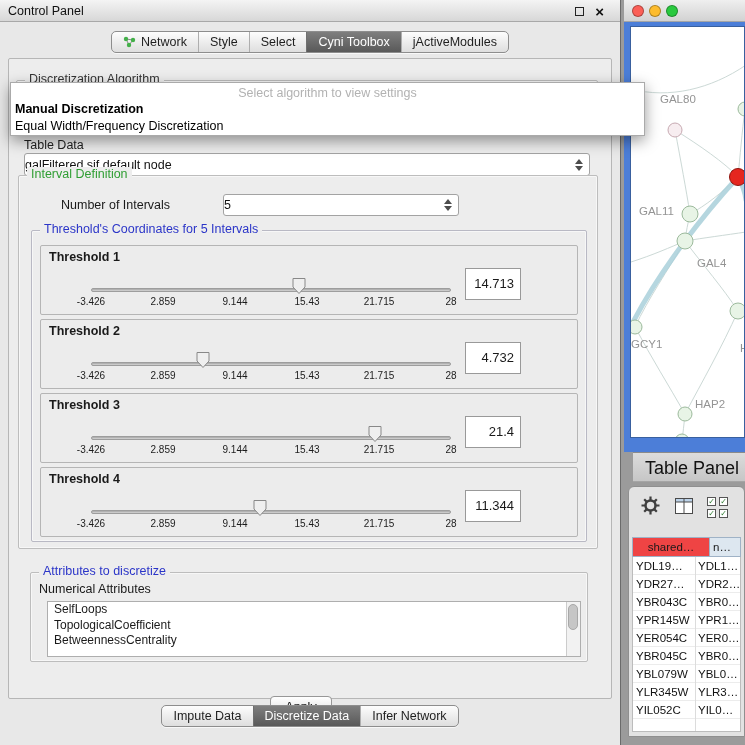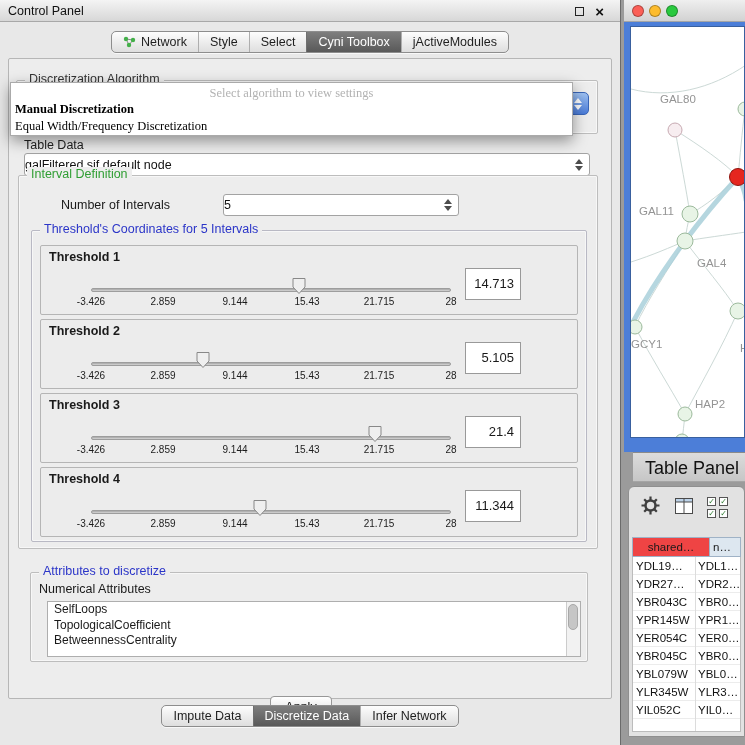--- a/index.html
+++ b/index.html
@@ -33,22 +33,22 @@
   .group-title { position:absolute; top:-9px; left:8px; background:#ededed; padding:0 4px;
                  font-size:12.5px; white-space:nowrap; }
   .group-title.gray { color:#333; }
   .group-title.green { color:#2f9e33; }
   .group-title.blue { color:#2b35c8; }
 
   .disc-group { left:16px; top:80px; width:582px; height:54px; }
   .combo-frag { position:absolute; left:556px; top:92px; width:33px; height:23px; border-radius:5px;
                 background:linear-gradient(#9fc2f2,#4a7bd8); border:1px solid #3a66b8; }
 
-  .popup { position:absolute; left:10px; top:82px; width:563px; height:54px; background:#fff;
-           border:1px solid #aaa; box-shadow:0 5px 14px rgba(0,0,0,.4); z-index:20; padding-top:2px;font-family:Liberation Serif, serif; }
+  .popup { position:absolute; left:10px; top:82px; width:635px; height:54px; background:#fff;
+           border:1px solid #aaa; box-shadow:0 5px 14px rgba(0,0,0,.4); z-index:20; padding-top:2px; }
   .popup-placeholder { text-align:center; color:#b2b2b2; line-height:16px; font-size:12.5px; }
   .popup-item { padding-left:4px; line-height:17px; font-size:12.5px; color:#000; }
   .popup-item.bold { font-weight:bold; }
 
   .label-plain { position:absolute; font-size:12.5px; color:#222; }
   .bold { font-weight:normal; }
 
   .combo { position:absolute; background:#fff; border:1px solid #a3a3a3; border-radius:3px;
            display:flex; align-items:center; padding:0 24px 0 0; font-size:12.5px; color:#111; }
   .combo .combo-text { white-space:nowrap; overflow:hidden; }
@@ -239,21 +239,21 @@
                   <path d="M1 0.5 H13 V9 L7 15.5 L1 9 Z" fill="#efefef" stroke="#888"></path>
                 </svg>
             </div>
             <span class="tick" style="left:0%">-3.426</span>
             <span class="tick" style="left:20%">2.859</span>
             <span class="tick" style="left:40%">9.144</span>
             <span class="tick" style="left:60%">15.43</span>
             <span class="tick" style="left:80%">21.715</span>
             <span class="tick" style="left:100%">28</span>
           </div>
-          <div class="value-box">5.105</div>
+          <div class="value-box">4.732</div>
         </div>
 
         <div class="thr-box t2">
           <div class="thr-label">Threshold 3</div>
           <div class="slider">
             <div class="track"></div>
             <div class="thumb" style="left: calc(79% - 7px);">
               <svg width="14" height="16" viewBox="0 0 14 16">
                   <path d="M1 0.5 H13 V9 L7 15.5 L1 9 Z" fill="#efefef" stroke="#888"></path>
                 </svg>

